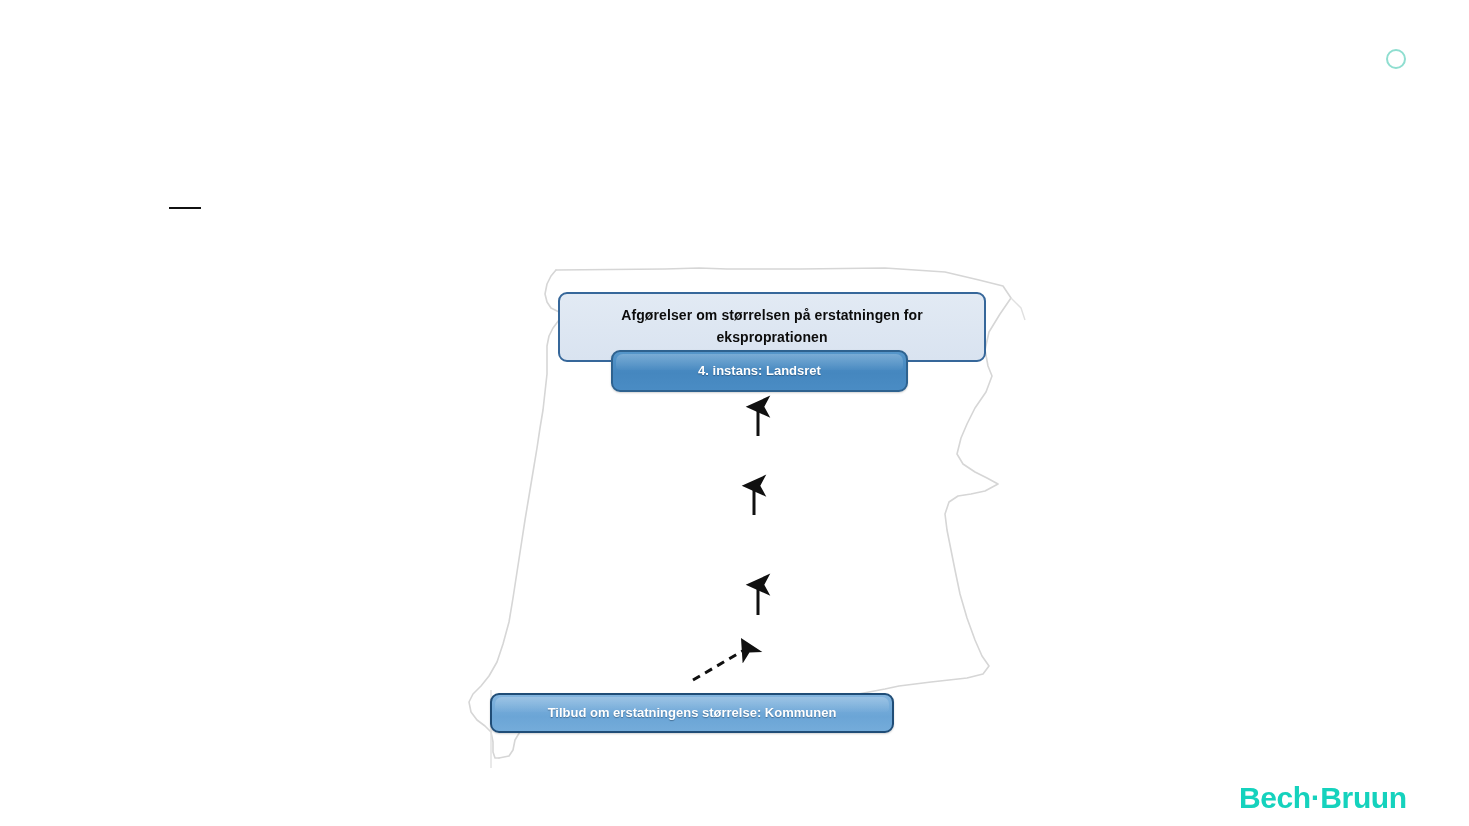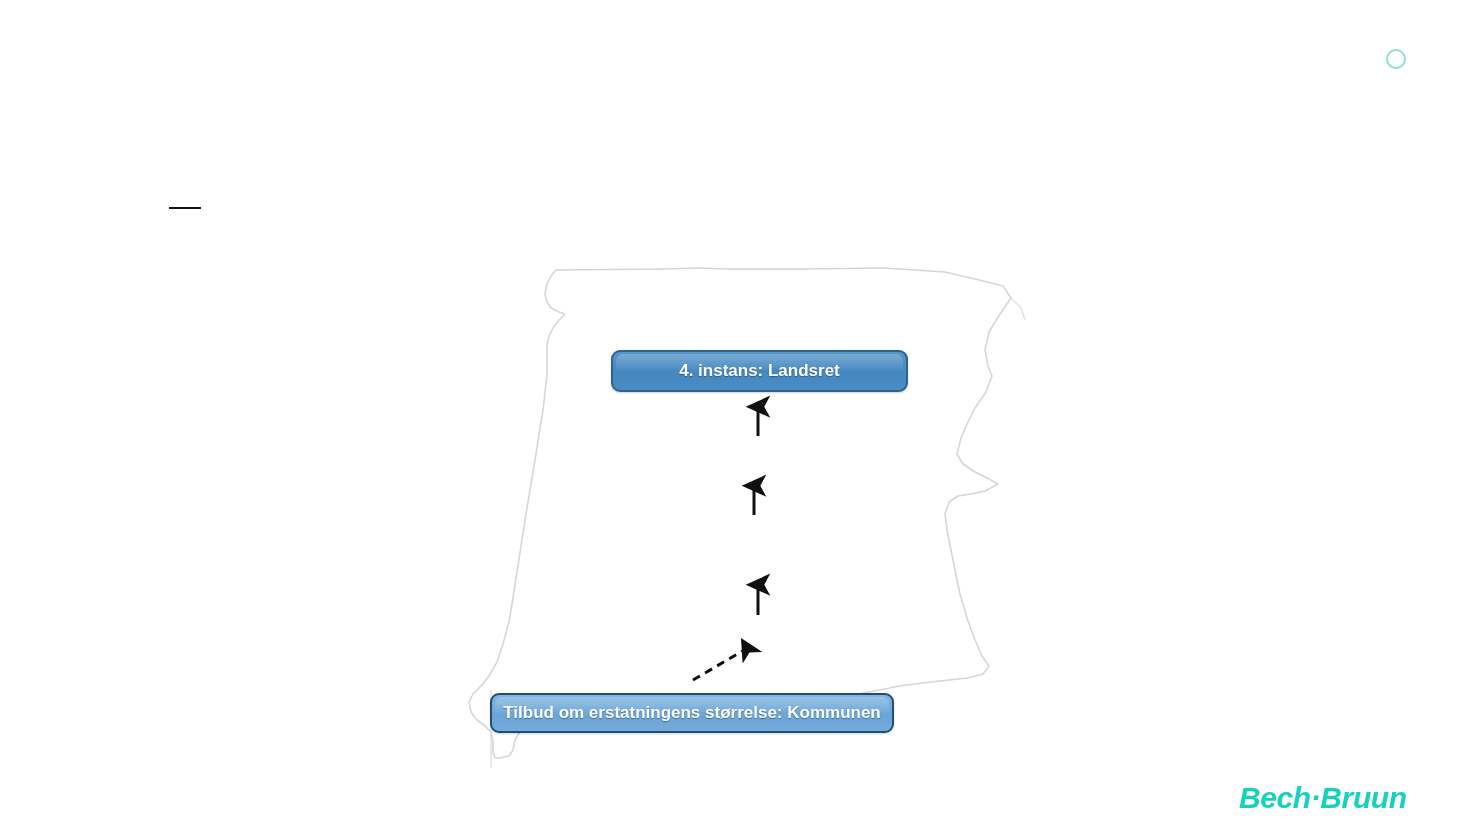--- a/index.html
+++ b/index.html
@@ -45,21 +45,20 @@
   .brand-logo {
     position: absolute;
     left: 1239px;
     top: 781px;
     font-size: 30px;
     font-weight: bold;
     letter-spacing: -0.4px;
     color: #15d2bd;
     white-space: nowrap;
     font-family: "Liberation Sans", sans-serif;
-    font-style: italic;
   }
 
   
   .diagram {
     position: absolute;
     left: 455px;
     top: 258px;
     width: 600px;
     height: 510px;
   }
@@ -80,21 +79,21 @@
 
   
   .node {
     position: absolute;
     box-sizing: border-box;
     display: flex;
     align-items: center;
     justify-content: center;
     text-align: center;
     border-radius: 9px;
-    font-size: 17px;
+    font-size: 13px;
     font-weight: bold;
     line-height: 1.55;
     padding: 2px 10px;
   }
 
   .node-header {
     background: linear-gradient(180deg, #e2eaf4 0%, #d9e3f0 100%);
     border: 2px solid #36679a;
     color: #0c0c0c;
     font-size: 14px;
@@ -181,20 +180,26 @@
 
       <line x1="303" y1="178" x2="303" y2="149" stroke="#101010" stroke-width="3" marker-end="url(#solidHead)"></line>
 
       <line x1="299" y1="257" x2="299" y2="228" stroke="#101010" stroke-width="3" marker-end="url(#solidHead)"></line>
 
       <line x1="303" y1="357" x2="303" y2="327" stroke="#101010" stroke-width="3" marker-end="url(#solidHead)"></line>
 
       <line x1="238" y1="422" x2="291" y2="391" stroke="#101010" stroke-width="3" stroke-dasharray="8 6" marker-end="url(#dashHead)"></line>
     </svg>
 
+    <div class="node node-header" style="left:103px; top:34px; width:428px; height:70px;">
+      <span>
+        <span>Afgørelser om størrelsen på erstatningen for</span><br>
+        <span>eksproprationen</span>
+      </span>
+    </div>
 
     <div class="node node-instance" style="left:156px; top:92px; width:297px; height:42px;">
       <span>4. instans: Landsret</span>
     </div>
 
 
 
 
     <div class="node node-offer" style="left:35px; top:435px; width:404px; height:40px;">
       <span>Tilbud om erstatningens størrelse: Kommunen</span>

